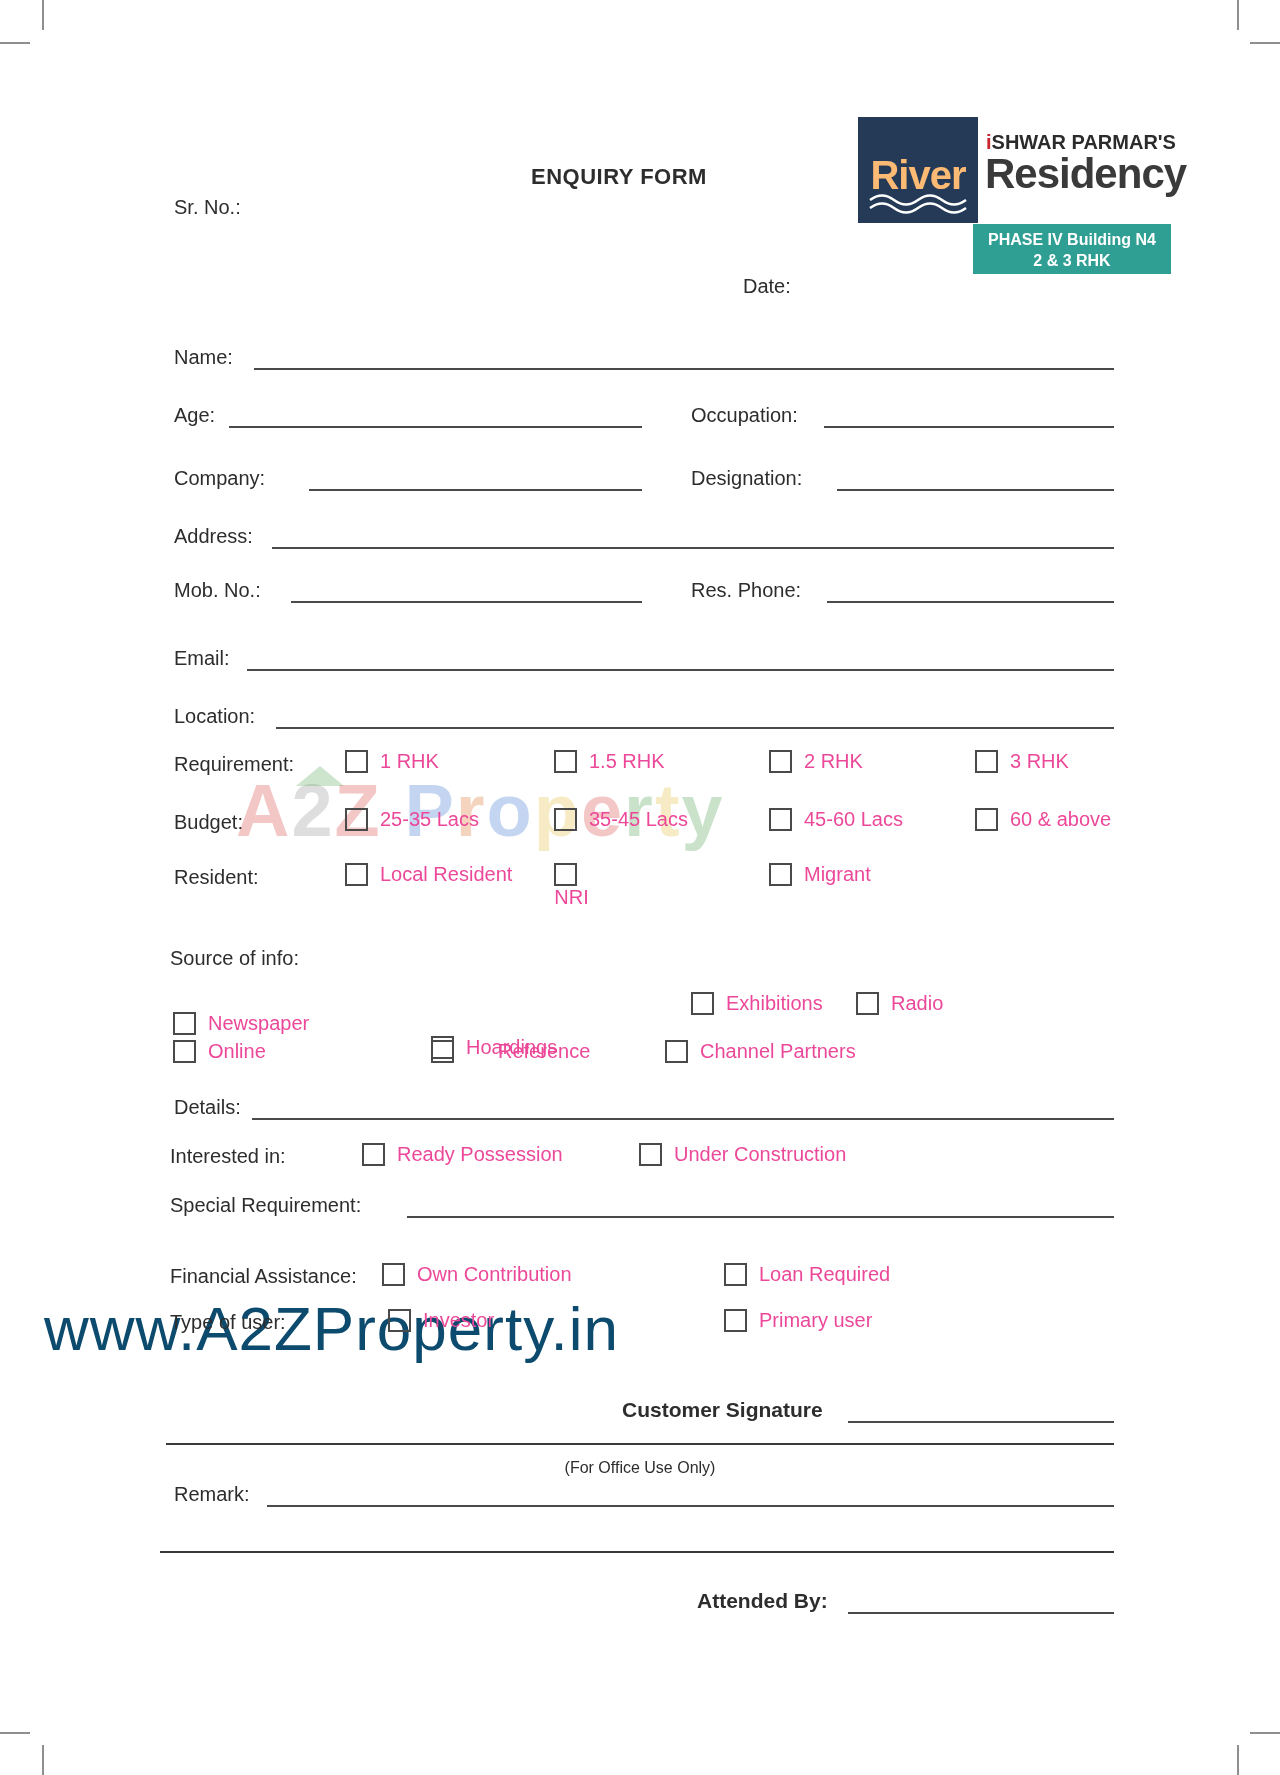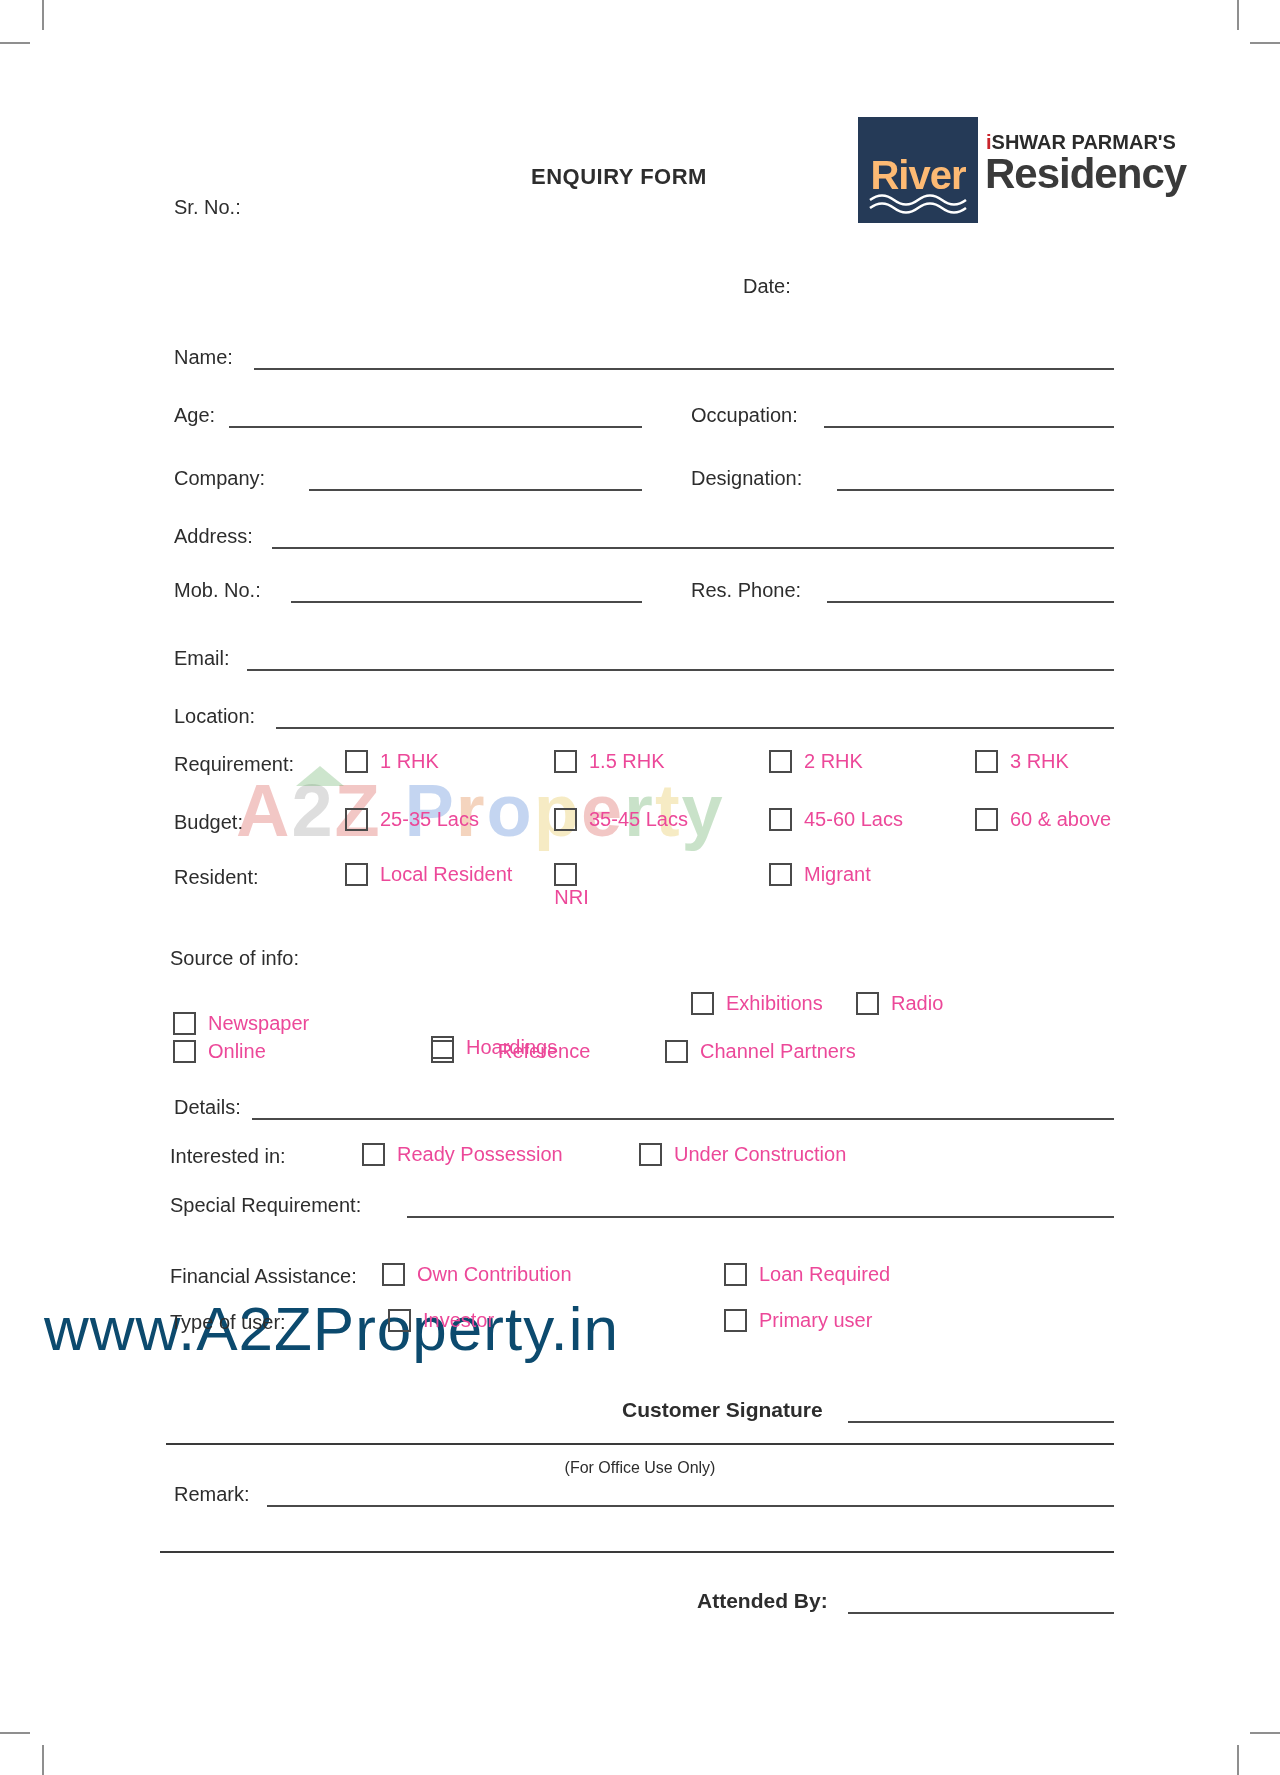--- a/index.html
+++ b/index.html
@@ -63,20 +63,24 @@
 
   <div class="logo-square">
     <div class="river">River</div>
     <svg width="100" height="22" viewBox="0 0 100 22">
       <path d="M2,7 C10,1 18,1 26,7 C34,13 42,13 50,7 C58,1 66,1 74,7 C82,13 90,13 98,7" stroke="#ffffff" fill="none" stroke-width="2.4"></path>
       <path d="M2,15 C10,9 18,9 26,15 C34,21 42,21 50,15 C58,9 66,9 74,15 C82,21 90,21 98,15" stroke="#ffffff" fill="none" stroke-width="2.4"></path>
     </svg>
   </div>
   <div class="brand-top"><span class="red-i">i</span><span>SHWAR PARMAR'S</span></div>
   <div class="brand-name">Residency</div>
+  <div class="phase-box">
+    <div>PHASE IV Building N4</div>
+    <div>2 &amp; 3 RHK</div>
+  </div>
 
   <div class="lbl" style="left:174px;top:344px;">Name:</div>
   <div class="uline" style="left:254px;top:368px;width:860px;"></div>
 
   <div class="lbl" style="left:174px;top:402px;">Age:</div>
   <div class="uline" style="left:229px;top:426px;width:413px;"></div>
   <div class="lbl" style="left:691px;top:402px;">Occupation:</div>
   <div class="uline" style="left:824px;top:426px;width:290px;"></div>
 
   <div class="lbl" style="left:174px;top:465px;">Company:</div>

